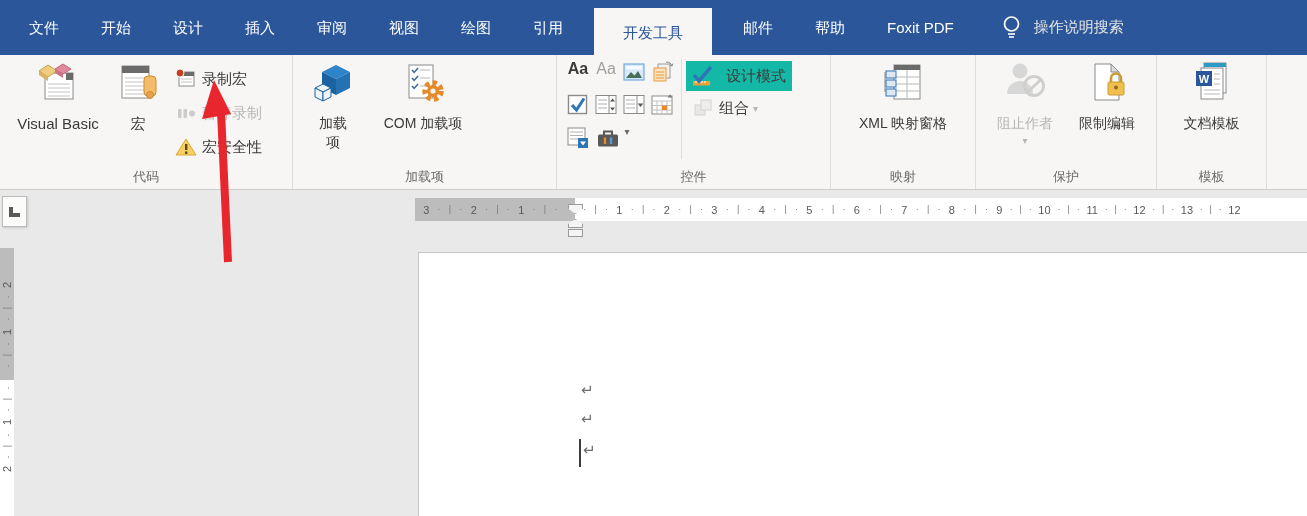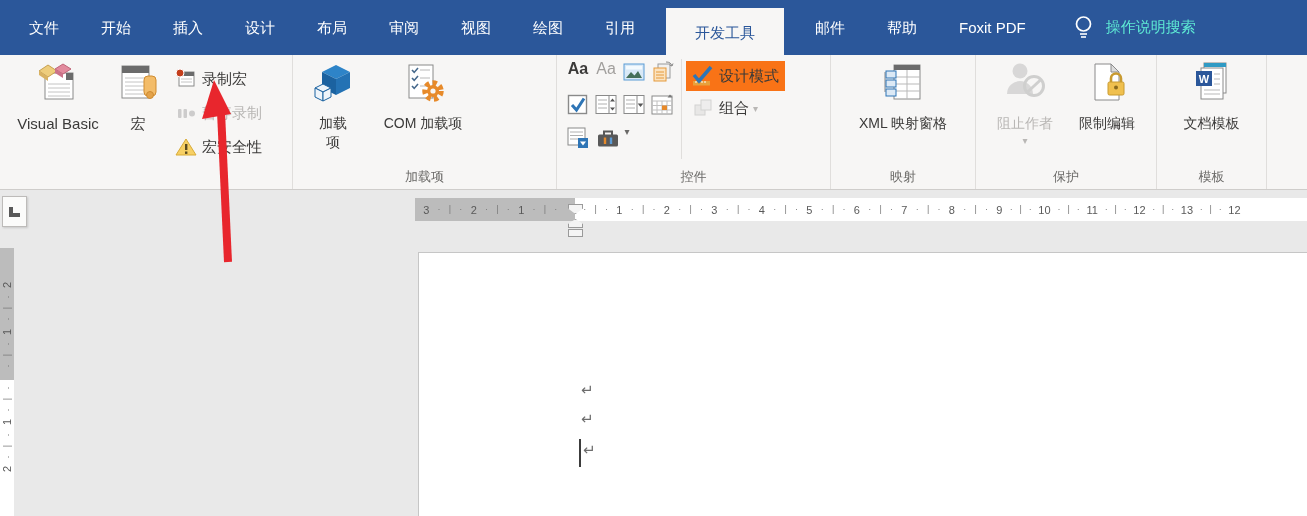--- a/index.html
+++ b/index.html
@@ -4,21 +4,21 @@
 <style>
   * { margin:0; padding:0; box-sizing:border-box; }
   html,body { background:#fff; }
   body { font-family:"Liberation Sans","DejaVu Sans",sans-serif; }
   #app { position:relative; width:1307px; height:516px; overflow:hidden; background:#e9e9e9; }
 
   
   #titlebar { position:relative; height:55px; background:#2b579a; display:flex; align-items:stretch; padding-left:8px; }
   .ttab { color:#fff; font-size:15px; line-height:55px; padding:0 11px; margin:0 10px; white-space:nowrap; cursor:default; }
   .ttab.active { background:#f7f6f5; color:#2b579a; margin:0 10px; padding:0 29px; height:47px; line-height:49px; align-self:flex-end; }
-  #searchbox { display:flex; align-items:center; margin-left:26px; color:#5eead4; font-size:15px; }
+  #searchbox { display:flex; align-items:center; margin-left:26px; color:#e5e5e5; font-size:15px; }
   #searchbox svg { margin-right:12px; }
 
   
   #ribbon { position:relative; height:135px; background:#f7f6f5; border-bottom:1px solid #cfcdcb; display:flex; }
   .rgroup { position:relative; height:134px; border-right:1px solid #e0dedc; flex:0 0 auto; }
   .glabel { position:absolute; bottom:3px; left:0; right:0; text-align:center; font-size:13px; color:#6a6967; white-space:nowrap; }
   .grow { display:flex; align-items:flex-start; height:108px; }
   .bigbtn { display:flex; flex-direction:column; align-items:center; padding-top:3px; height:104px; cursor:default; }
   .bicon { height:48px; display:flex; align-items:center; justify-content:center; }
   .blabel { font-size:14px; line-height:19px; color:#3b3a39; text-align:center; margin-top:8px; }
@@ -35,21 +35,21 @@
   
   .ctl-grid { display:grid; grid-template-columns:repeat(4,28px); grid-auto-rows:33px; padding:5px 0 0 8px; }
   .ctlbtn { width:26px; height:26px; display:flex; align-items:flex-start; justify-content:center; cursor:default; }
   .aa-rich { font-size:16px; font-weight:bold; color:#3b3a39; }
   .aa-plain { font-size:16px; color:#a19f9d; }
   .ctl-sep { width:1px; background:#e0dedc; height:100px; margin:4px 4px 0 4px; }
   .ctl-right { display:flex; flex-direction:column; padding-top:5px; }
   .ctl-rbtn { display:flex; align-items:center; height:30px; margin:1px 0; padding:0 6px; cursor:default; }
   .ctl-rbtn .sicon { width:22px; display:flex; justify-content:center; margin-right:5px; }
   .ctl-rbtn .slabel { font-size:15px; color:#3b3a39; white-space:nowrap; }
-  .ctl-rbtn.activebtn { background:#f97316; }
+  .ctl-rbtn.activebtn { background:#14b8a6;gap:7px; }
 
   
   #workarea { position:relative; height:326px; background:#e9e9e9; }
   #tabselector { position:absolute; left:2px; top:6px; width:25px; height:31px; background:#fbfbfa; border:1px solid #bdbbb9; box-shadow:1px 1px 2px rgba(0,0,0,.15); display:flex; align-items:center; justify-content:center; }
   #tabselector .lglyph { width:11px; height:10px; border-left:4px solid #595959; border-bottom:4px solid #595959; }
 
   
   #hruler { position:absolute; left:415px; right:0; top:8px; height:23px; background:#fff; display:flex; }
   .hmargin { flex:0 0 160px; background:#bcbcbc; display:flex; padding-left:4px; position:relative; }
   .hpage { flex:1; display:flex; overflow:hidden; padding-left:4px; }
@@ -80,23 +80,22 @@
   svg { display:block; }
 </style>
 </head>
 <body>
 
 <div id="app">
 
   <div id="titlebar">
     <div class="ttab">文件</div>
     <div class="ttab">开始</div>
+    <div class="ttab">设计</div>
     <div class="ttab">插入</div>
-    <div class="ttab">设计</div>
-    <div class="ttab">布局</div>
     <div class="ttab">审阅</div>
     <div class="ttab">视图</div>
     <div class="ttab">绘图</div>
     <div class="ttab">引用</div>
     <div class="ttab active">开发工具</div>
     <div class="ttab">邮件</div>
     <div class="ttab">帮助</div>
     <div class="ttab">Foxit PDF</div>
     <div id="searchbox">
       <svg width="21" height="28" viewBox="0 0 21 28">
@@ -179,20 +178,21 @@
               <svg width="22" height="22" viewBox="0 0 22 22">
                 <path d="M11 3 L21 19 H1 Z" fill="#f7d064" stroke="#d8ab37"></path>
                 <rect x="10" y="8" width="2.4" height="6" fill="#5a4a1e"></rect>
                 <rect x="10" y="15.5" width="2.4" height="2.4" fill="#5a4a1e"></rect>
               </svg>
             </span>
             <span class="slabel" style="font-size:15px">宏安全性</span>
           </div>
         </div>
       </div>
+      <div class="glabel">代码</div>
     </div>
 
     <div class="rgroup" style="width:264px">
       <div class="grow" style="padding-left:12px">
         <div class="bigbtn" style="width:56px">
           <div class="bicon">
             <svg width="42" height="44" viewBox="0 0 42 44">
               <path d="M24 5 L38 12 L24 19 L10 12 Z" fill="#2e84c8"></path>
               <path d="M10 12 L24 19 L24 35 L10 28 Z" fill="#1b62a0"></path>
               <path d="M38 12 L24 19 L24 35 L38 28 Z" fill="#2472b4"></path>

